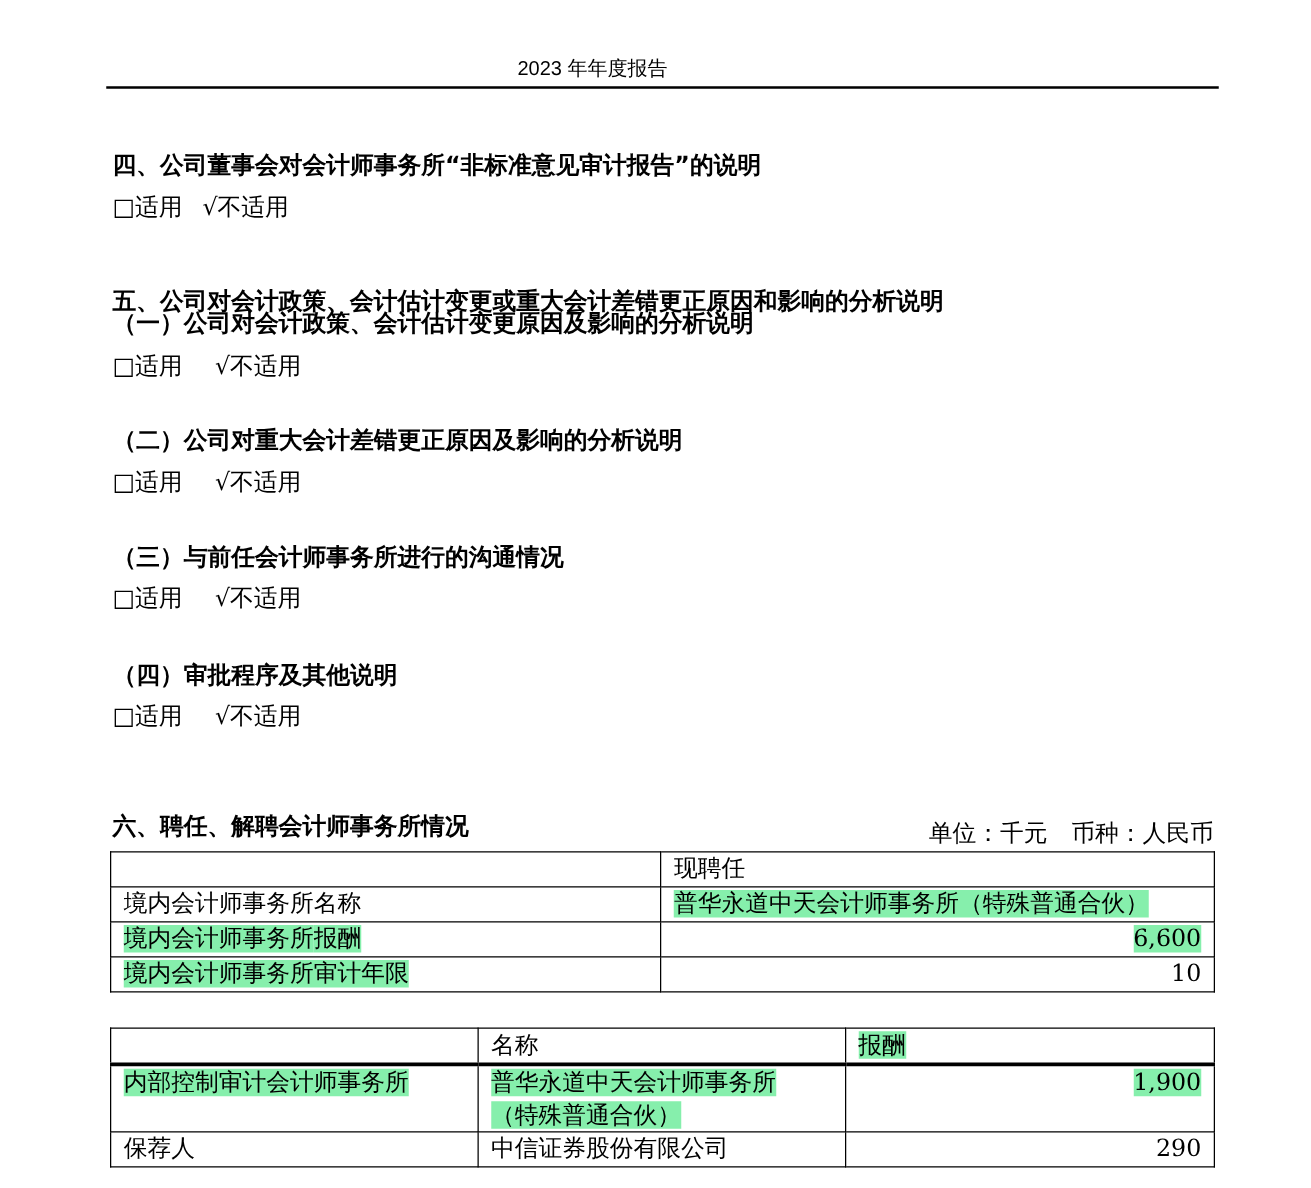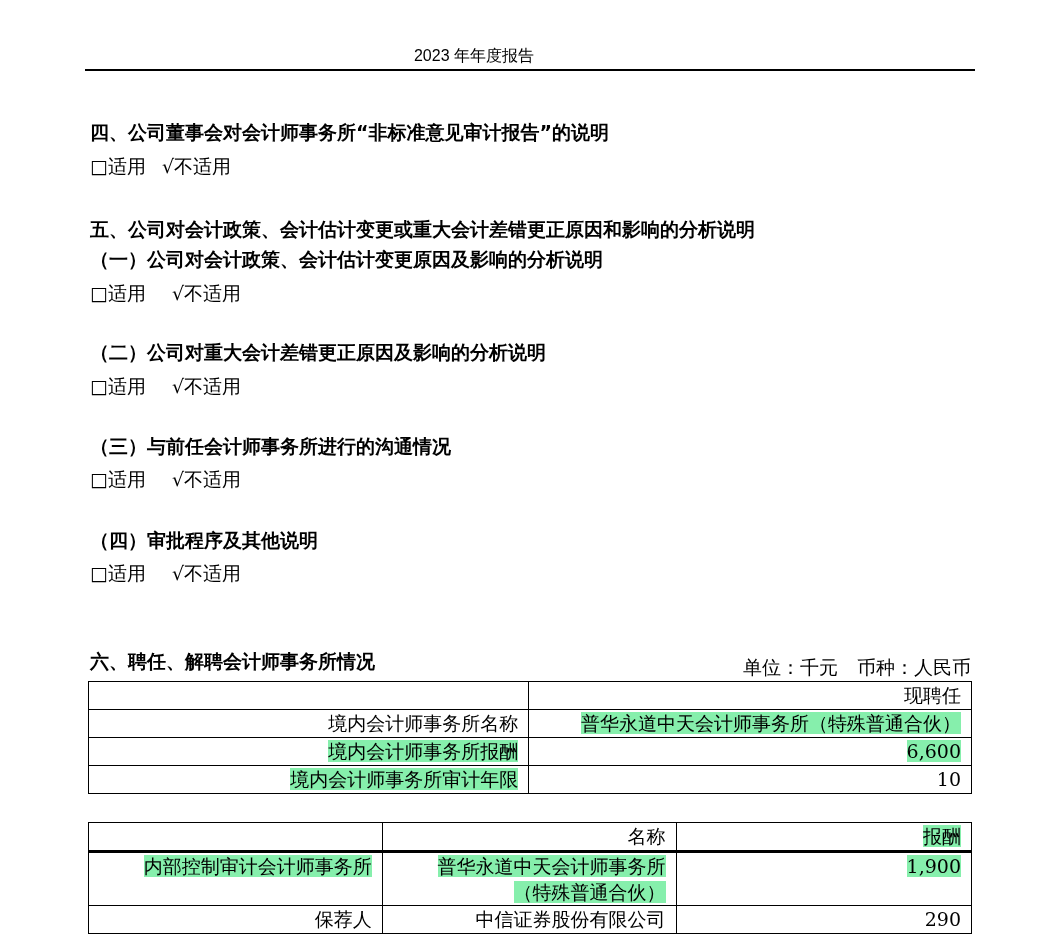--- a/index.html
+++ b/index.html
@@ -8,21 +8,21 @@
     position: absolute; left: 0; top: 44px; width: 948px; text-align: center;
     font-family: "Liberation Sans", "DejaVu Sans", sans-serif; font-size: 16px; line-height: 24px;
   }
   .header-rule { position: absolute; left: 85px; top: 69px; width: 890px; height: 2px; background: #000; }
   .h { position: absolute; left: 90px; font-family: "DejaVu Sans", sans-serif; font-weight: bold; font-size: 19px; line-height: 26px; white-space: nowrap; }
   .opt { position: absolute; left: 90px; font-family: "DejaVu Serif", serif; font-size: 19px; line-height: 26px; white-space: nowrap; }
   .opt .gap { display: inline-block; }
   .unit { position: absolute; right: 78px; top: 654px; font-family: "DejaVu Serif", serif; font-size: 19px; line-height: 26px; white-space: nowrap; }
   .hl { background: #86efac; }
   table { position: absolute; border-collapse: collapse; font-family: "DejaVu Serif", serif; font-size: 19px; }
-  td { border: 1px solid #000; padding: 0 10px; height: 27px; line-height: 26px; vertical-align: top; white-space: nowrap; text-align: right; }
+  td { border: 1px solid #000; padding: 0 10px; height: 27px; line-height: 26px; vertical-align: top; white-space: nowrap; }
   .t1 { left: 88px; top: 681px; width: 884px; }
   .t1 col.c1 { width: 441px; }
   .t1 col.c2 { width: 443px; }
   .t2 { left: 88px; top: 822px; width: 884px; }
   .t2 col.c1 { width: 294px; }
   .t2 col.c2 { width: 294px; }
   .t2 col.c3 { width: 296px; }
   .t2 tr.head td { border-bottom: 3px solid #000; }
   .center { }
   .right { text-align: right; margin-top: 35px; }
@@ -32,21 +32,21 @@
 <body>
 
 <div class="page-header">2023 年年度报告</div>
 <div class="header-rule"></div>
 
 <div class="h" style="top:119px">四、公司董事会对会计师事务所“非标准意见审计报告”的说明</div>
 <div class="opt" style="top:153px">
   <span>□适用</span><span class="gap" style="width:16px"></span><span>√不适用</span>
 </div>
 
-<div class="h" style="top:216px">五、公司对会计政策、会计估计变更或重大会计差错更正原因和影响的分析说明</div>
+<div class="h" style="top:228px">五、公司对会计政策、会计估计变更或重大会计差错更正原因和影响的分析说明</div>
 <div class="h" style="top:246px">（一）公司对会计政策、会计估计变更原因及影响的分析说明</div>
 <div class="opt" style="top:280px">
   <span>□适用</span><span class="gap" style="width:26px"></span><span>√不适用</span>
 </div>
 
 <div class="h" style="top:339px">（二）公司对重大会计差错更正原因及影响的分析说明</div>
 <div class="opt" style="top:373px">
   <span>□适用</span><span class="gap" style="width:26px"></span><span>√不适用</span>
 </div>
 

